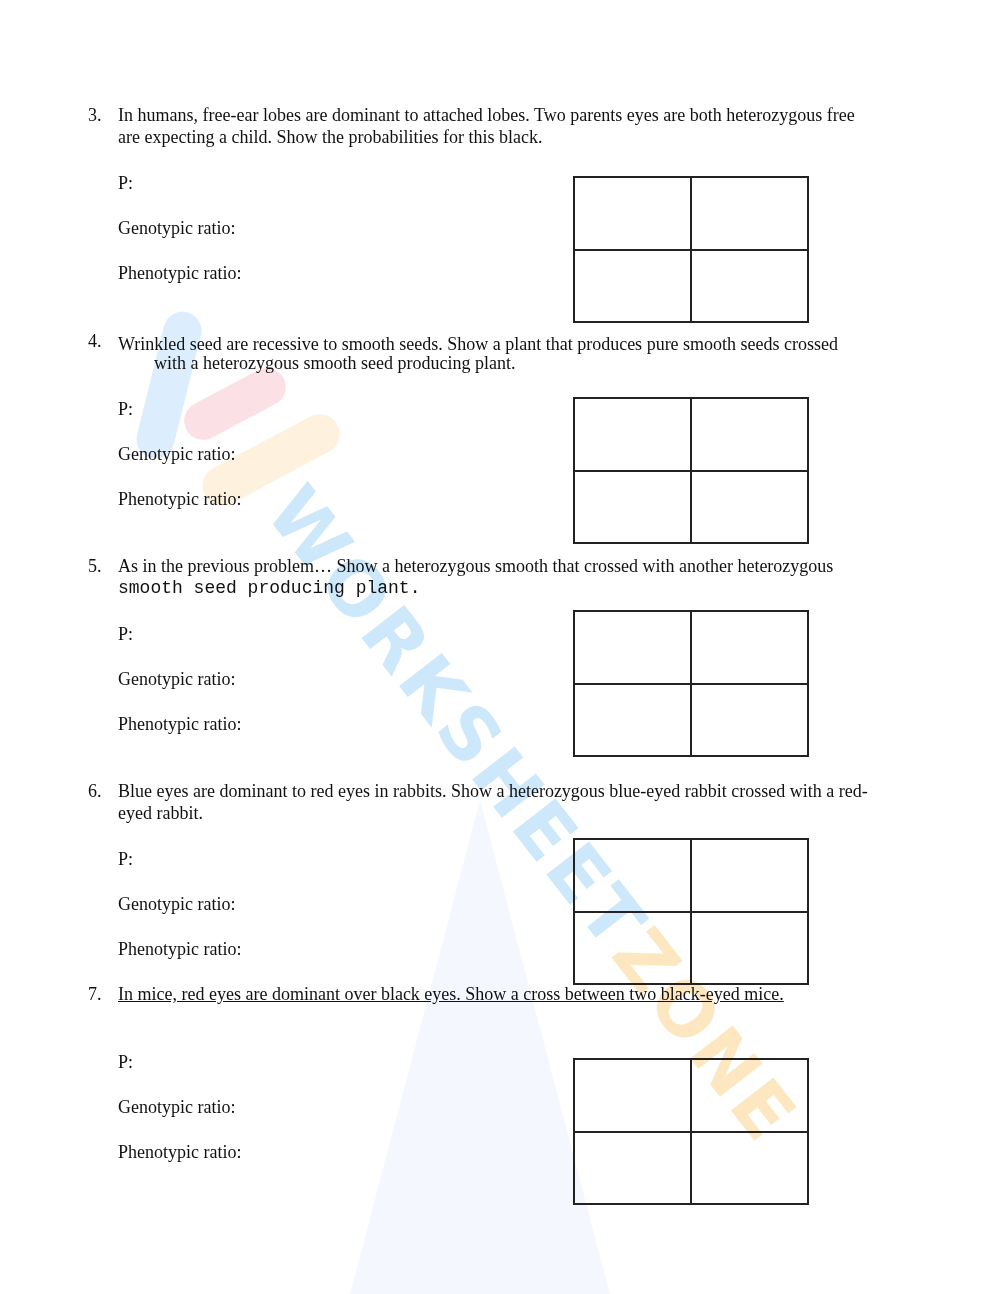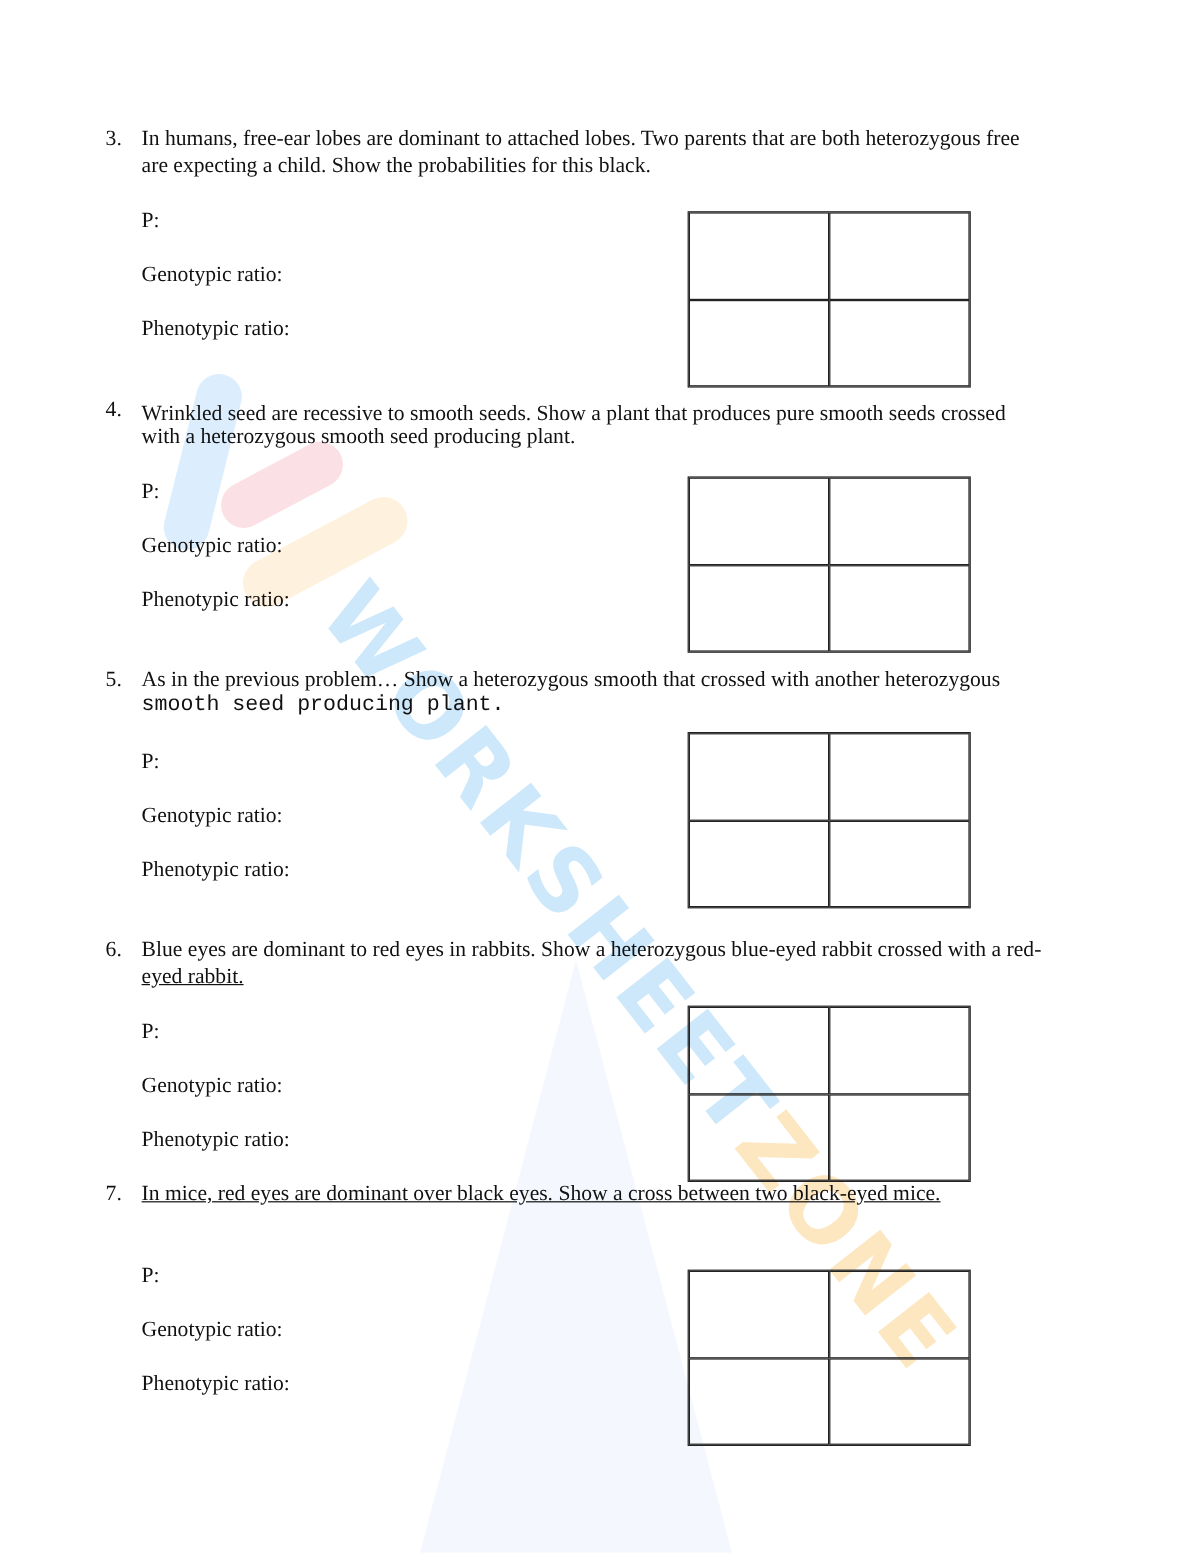--- a/index.html
+++ b/index.html
@@ -42,37 +42,37 @@
 <body>
 
 <div class="wm wm-tri"></div>
 <div class="wm wm-bar blue"></div>
 <div class="wm wm-bar red"></div>
 <div class="wm wm-bar yellow"></div>
 <div class="wm wm-text" style="left:318px; top:470px;"><span class="a">WORKSHEET</span><span class="b">ZONE</span></div>
 
 <div class="q" style="top:104px;">
   <span class="q-num" style="top:0;">3.</span>
-  <span class="q-text" style="top:0;">In humans, free-ear lobes are dominant to attached lobes.  Two parents that are both heterozygous free</span>
+  <span class="q-text" style="top:0;">In humans, free-ear lobes are dominant to attached lobes.  Two parents eyes are both heterozygous free</span>
   <span class="q-text" style="top:22px;">are expecting a child.   Show the probabilities for this black.</span>
   <span class="field" style="top:68px;">P:</span>
   <span class="field" style="top:113px;">Genotypic ratio:</span>
   <span class="field" style="top:158px;">Phenotypic ratio:</span>
   <div class="punnett" style="top:72px;">
     <div class="cell"></div>
     <div class="cell"></div>
     <div class="cell"></div>
     <div class="cell"></div>
   </div>
 </div>
 
 <div class="q" style="top:330px;">
   <span class="q-num" style="top:0;">4.</span>
   <span class="q-text" style="top:3px;">Wrinkled seed are recessive to smooth seeds.  Show a plant that produces pure smooth seeds crossed</span>
-  <span class="q-text" style="top:22px;">with a heterozygous smooth seed producing plant.</span>
+  <span class="q-text" style="top:22px;margin-left:36px;">with a heterozygous smooth seed producing plant.</span>
   <span class="field" style="top:68px;">P:</span>
   <span class="field" style="top:113px;">Genotypic ratio:</span>
   <span class="field" style="top:158px;">Phenotypic ratio:</span>
   <div class="punnett" style="top:67px;">
     <div class="cell"></div>
     <div class="cell"></div>
     <div class="cell"></div>
     <div class="cell"></div>
   </div>
 </div>
@@ -88,21 +88,21 @@
     <div class="cell"></div>
     <div class="cell"></div>
     <div class="cell"></div>
     <div class="cell"></div>
   </div>
 </div>
 
 <div class="q" style="top:780px;">
   <span class="q-num" style="top:0;">6.</span>
   <span class="q-text" style="top:0;">Blue eyes are dominant to red eyes in rabbits.  Show a heterozygous blue-eyed rabbit crossed with a red-</span>
-  <span class="q-text" style="top:22px;text-decoration:underline;">eyed rabbit.</span>
+  <span class="q-text" style="top:22px;">eyed rabbit.</span>
   <span class="field" style="top:68px;">P:</span>
   <span class="field" style="top:113px;">Genotypic ratio:</span>
   <span class="field" style="top:158px;">Phenotypic ratio:</span>
   <div class="punnett" style="top:58px;">
     <div class="cell"></div>
     <div class="cell"></div>
     <div class="cell"></div>
     <div class="cell"></div>
   </div>
 </div>

